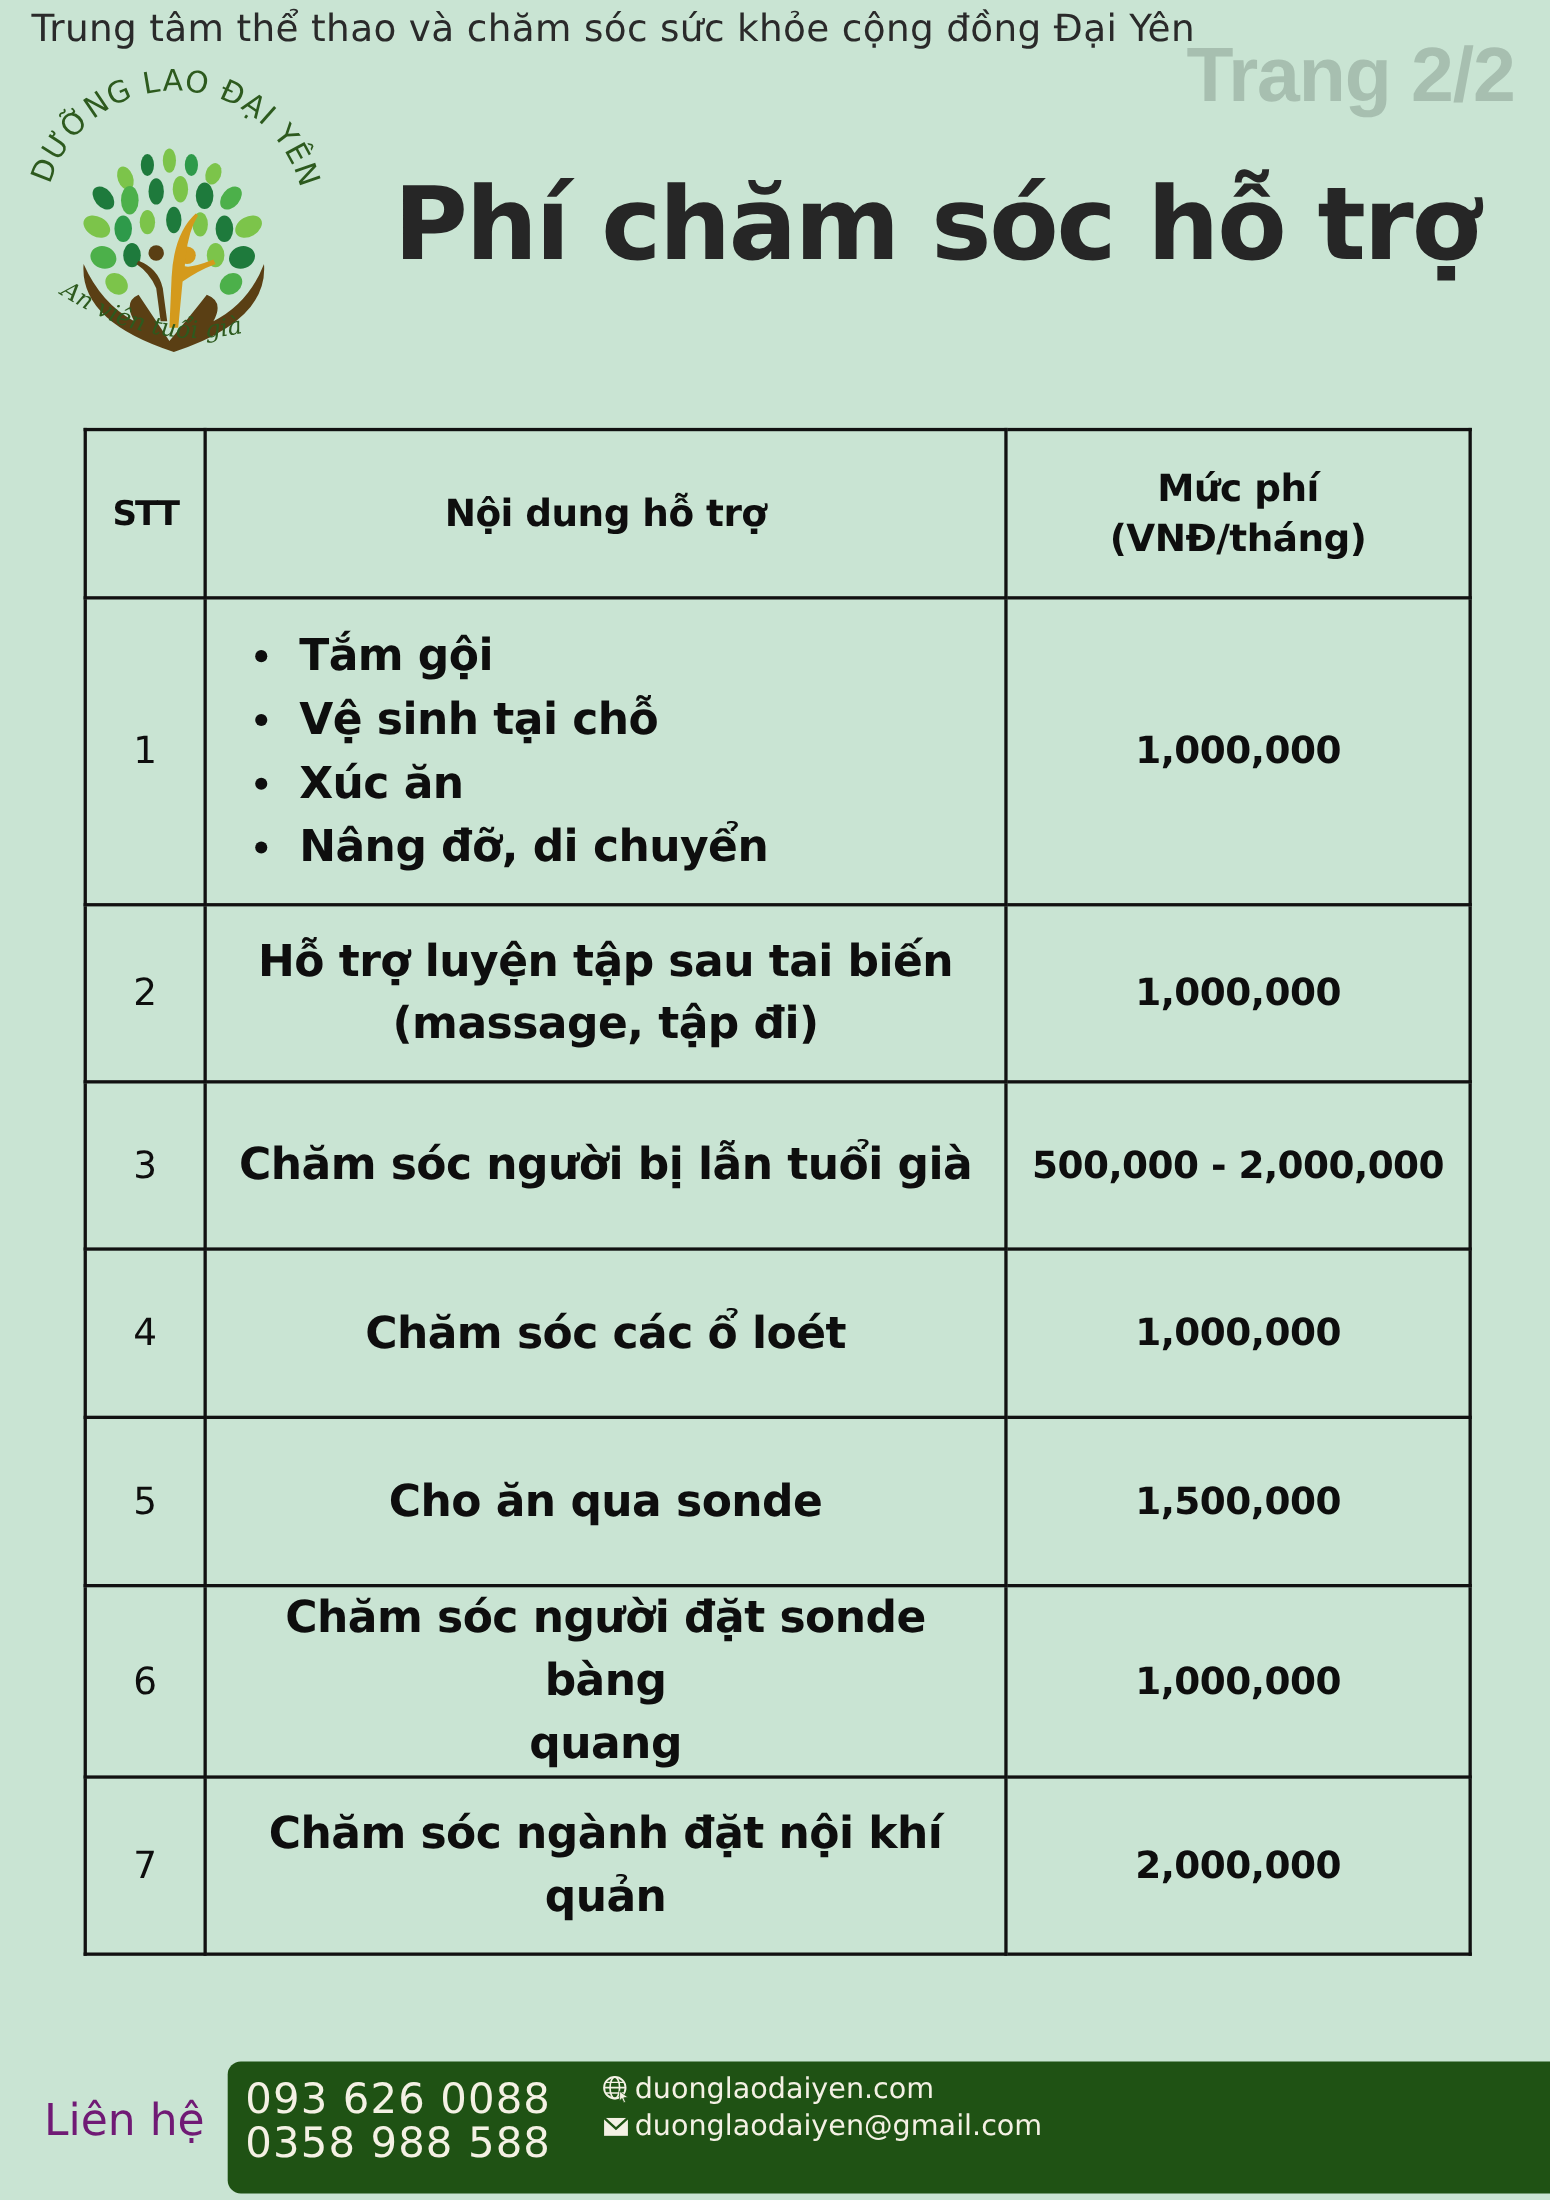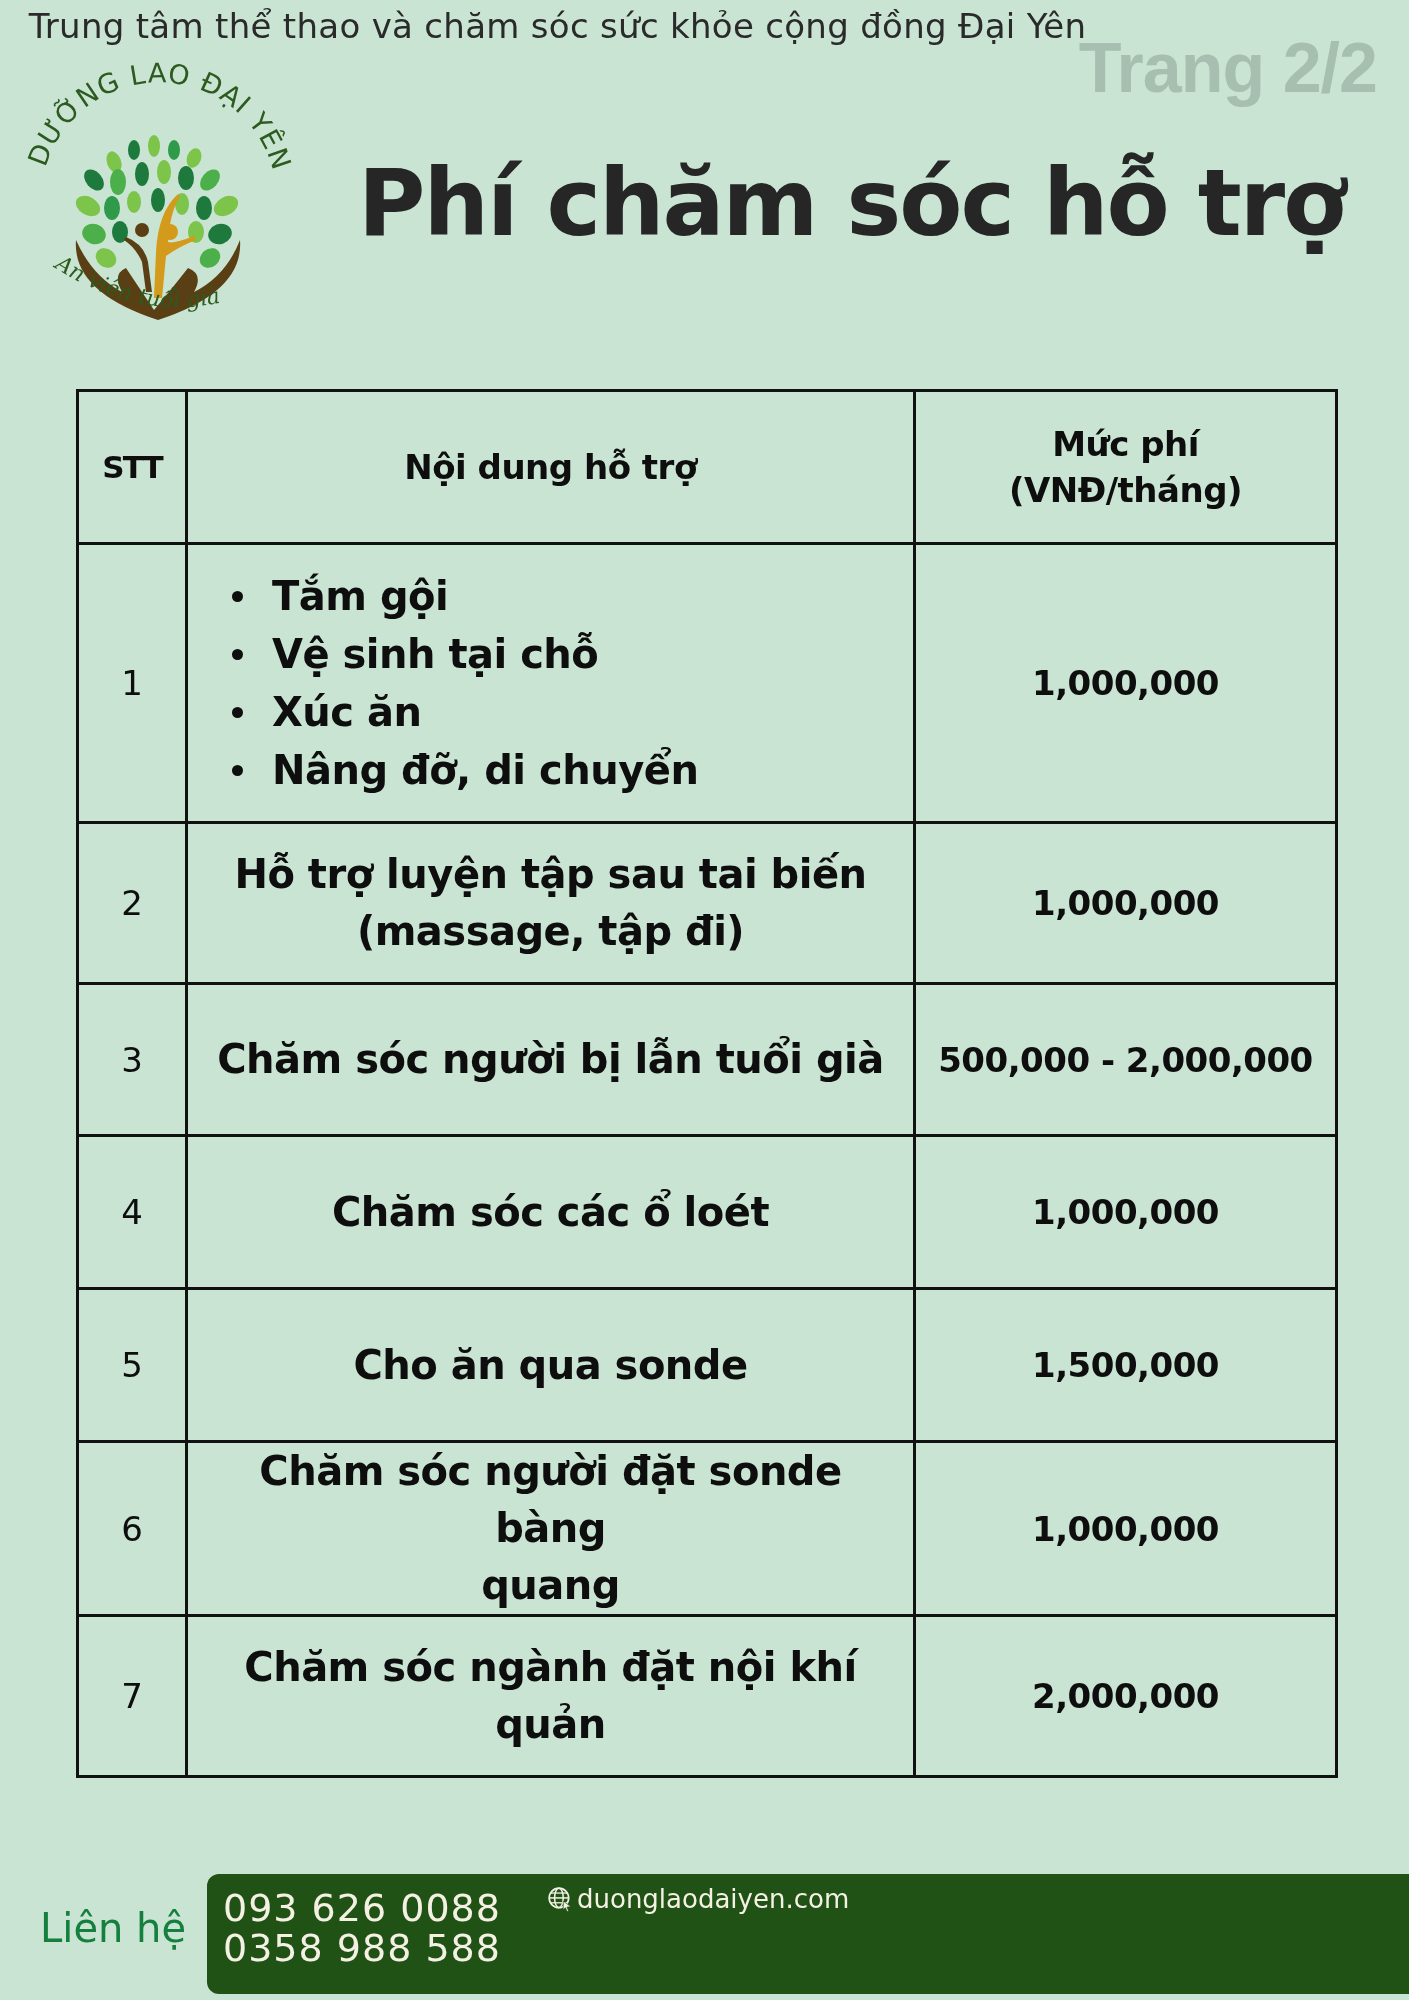--- a/index.html
+++ b/index.html
@@ -49,21 +49,21 @@
   }
   td.fee { font-family:"DejaVu Sans", sans-serif; font-weight:700; font-size:34px; letter-spacing:-0.5px; }
   ul.tasks { list-style:none; margin:0; padding:0 0 0 30px; text-align:left; }
   ul.tasks li { position:relative; padding-left:44px; line-height:58px; }
   ul.tasks li::before {
     content:""; position:absolute; left:4px; top:24px; width:11px; height:11px;
     border-radius:50%; background:#0e0e0e;
   }
   .contact-label {
     position:absolute; left:40px; top:1905px;
-    font-family:"DejaVu Sans", sans-serif; font-size:40px; color:#15803d;
+    font-family:"DejaVu Sans", sans-serif; font-size:40px; color:#701a75;
   }
   .contact-box {
     position:absolute; left:207px; top:1874px; width:1403px; height:120px;
     background:#1f5214; border-radius:12px; color:#f4f1e4;
   }
   .phones {
     position:absolute; left:16px; top:14px;
     font-family:"DejaVu Sans", sans-serif; font-size:38px; line-height:40px;
     letter-spacing:1px;
   }
@@ -213,14 +213,21 @@
       <svg viewBox="0 0 24 24">
         <circle cx="11" cy="11" r="9" fill="none" stroke="#f4f1e4" stroke-width="1.6"></circle>
         <ellipse cx="11" cy="11" rx="4" ry="9" fill="none" stroke="#f4f1e4" stroke-width="1.4"></ellipse>
         <line x1="2" y1="11" x2="20" y2="11" stroke="#f4f1e4" stroke-width="1.4"></line>
         <line x1="3.5" y1="6.5" x2="18.5" y2="6.5" stroke="#f4f1e4" stroke-width="1.2"></line>
         <line x1="3.5" y1="15.5" x2="18.5" y2="15.5" stroke="#f4f1e4" stroke-width="1.2"></line>
         <path d="M15 14 L22 19 L18.5 19.5 L20 23 L18.6 23.6 L17 20 L15 22 Z" fill="#f4f1e4" stroke="#1f5214" stroke-width="0.6"></path>
       </svg>
       <span>duonglaodaiyen.com</span>
     </div>
+    <div class="info-line">
+      <svg viewBox="0 0 24 24">
+        <rect x="2" y="5" width="20" height="15" fill="#f4f1e4"></rect>
+        <path d="M2 5 L12 14 L22 5" fill="none" stroke="#1f5214" stroke-width="2"></path>
+      </svg>
+      <span>duonglaodaiyen@gmail.com</span>
+    </div>
   </div>
 </div>
 
 </body></html>

